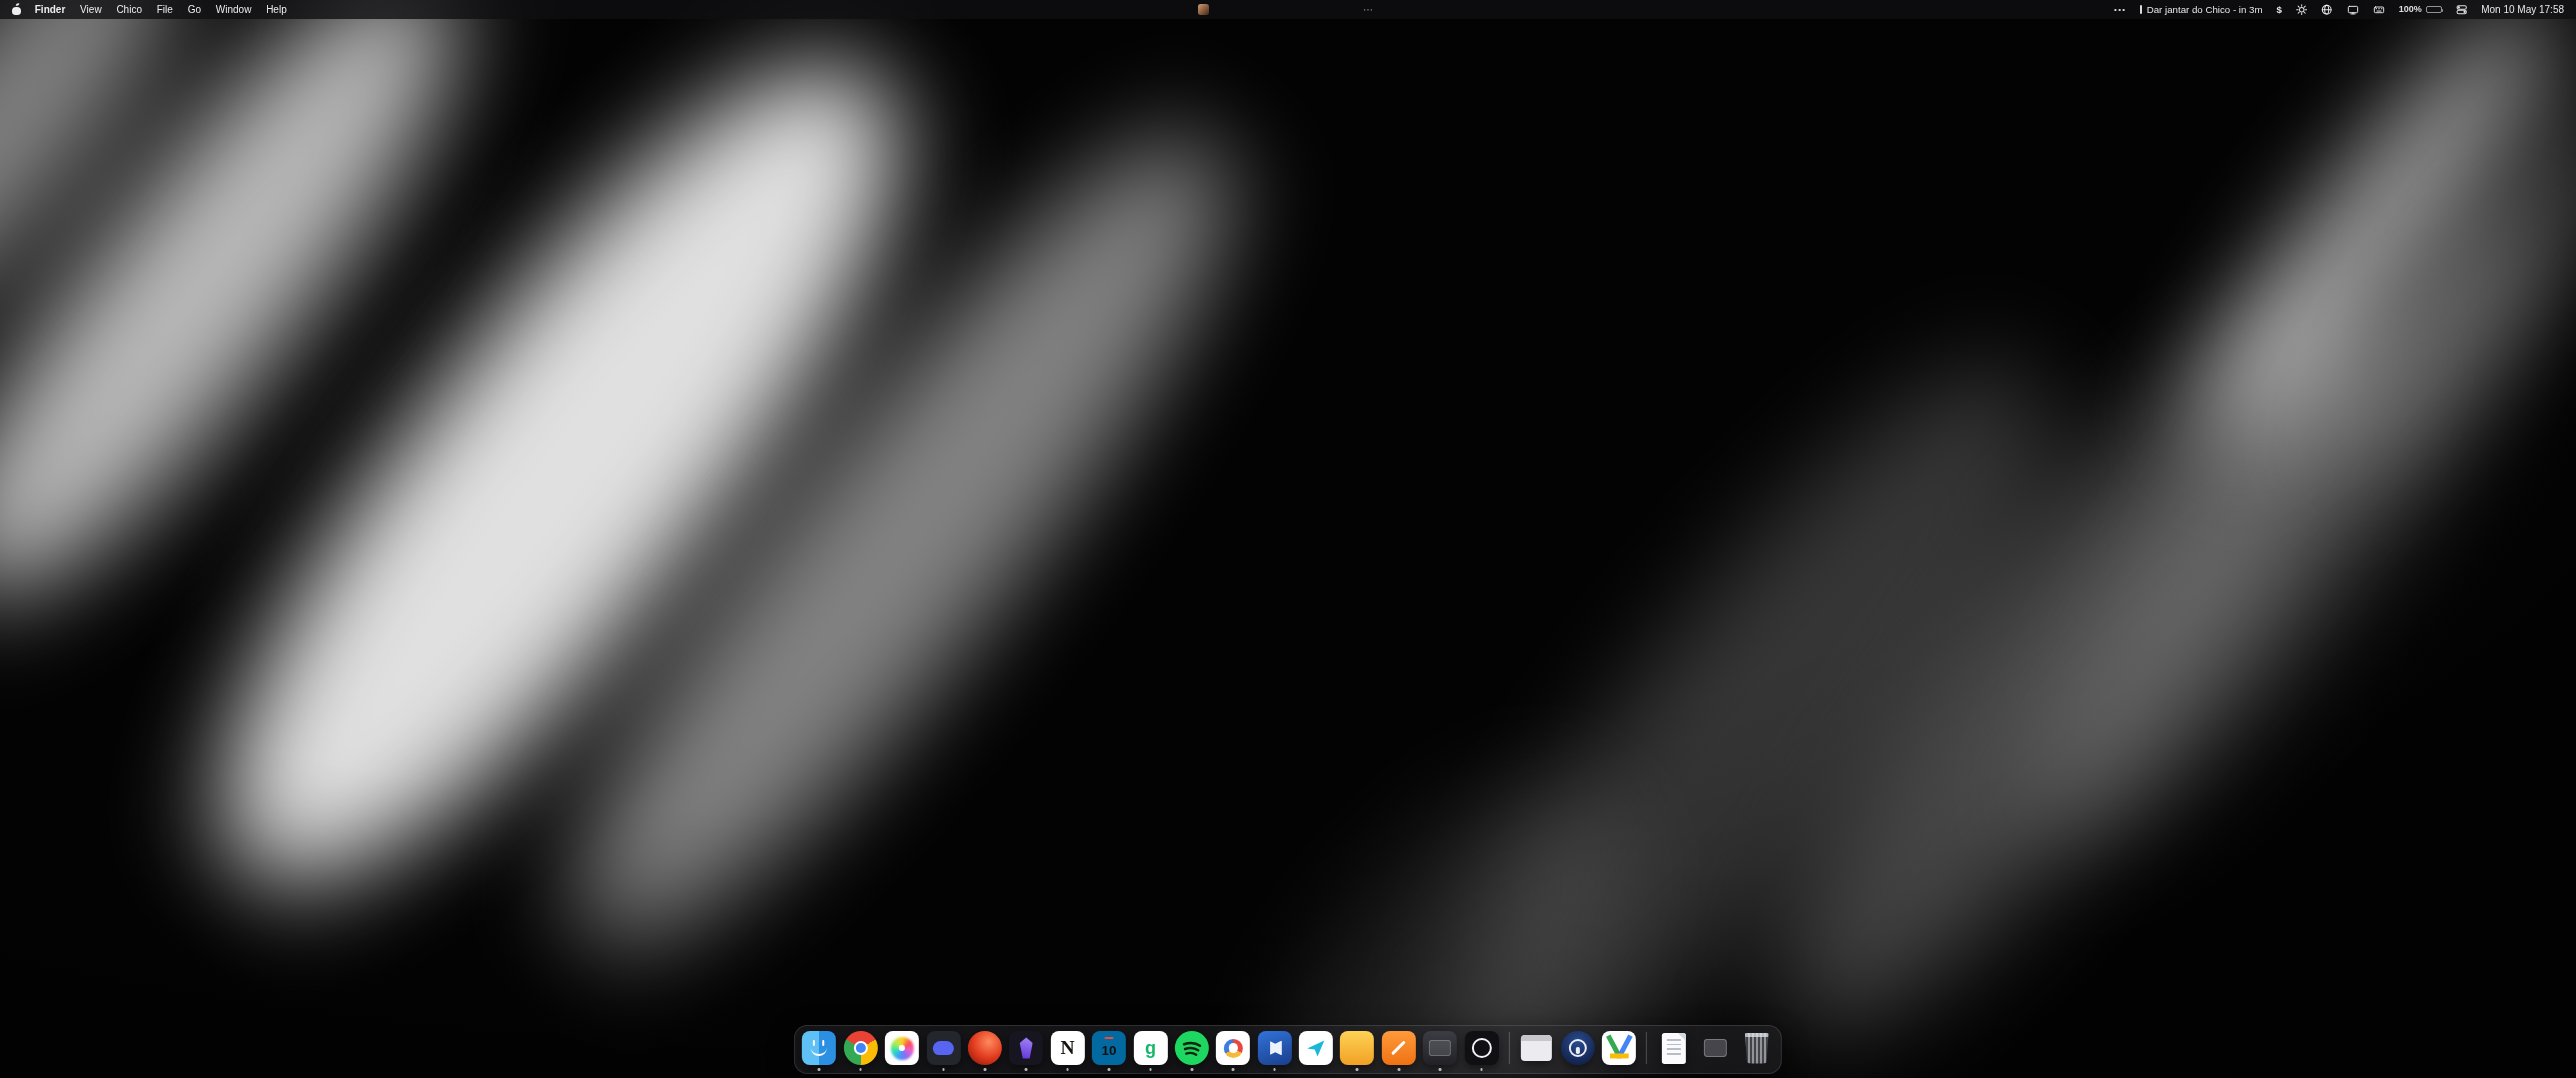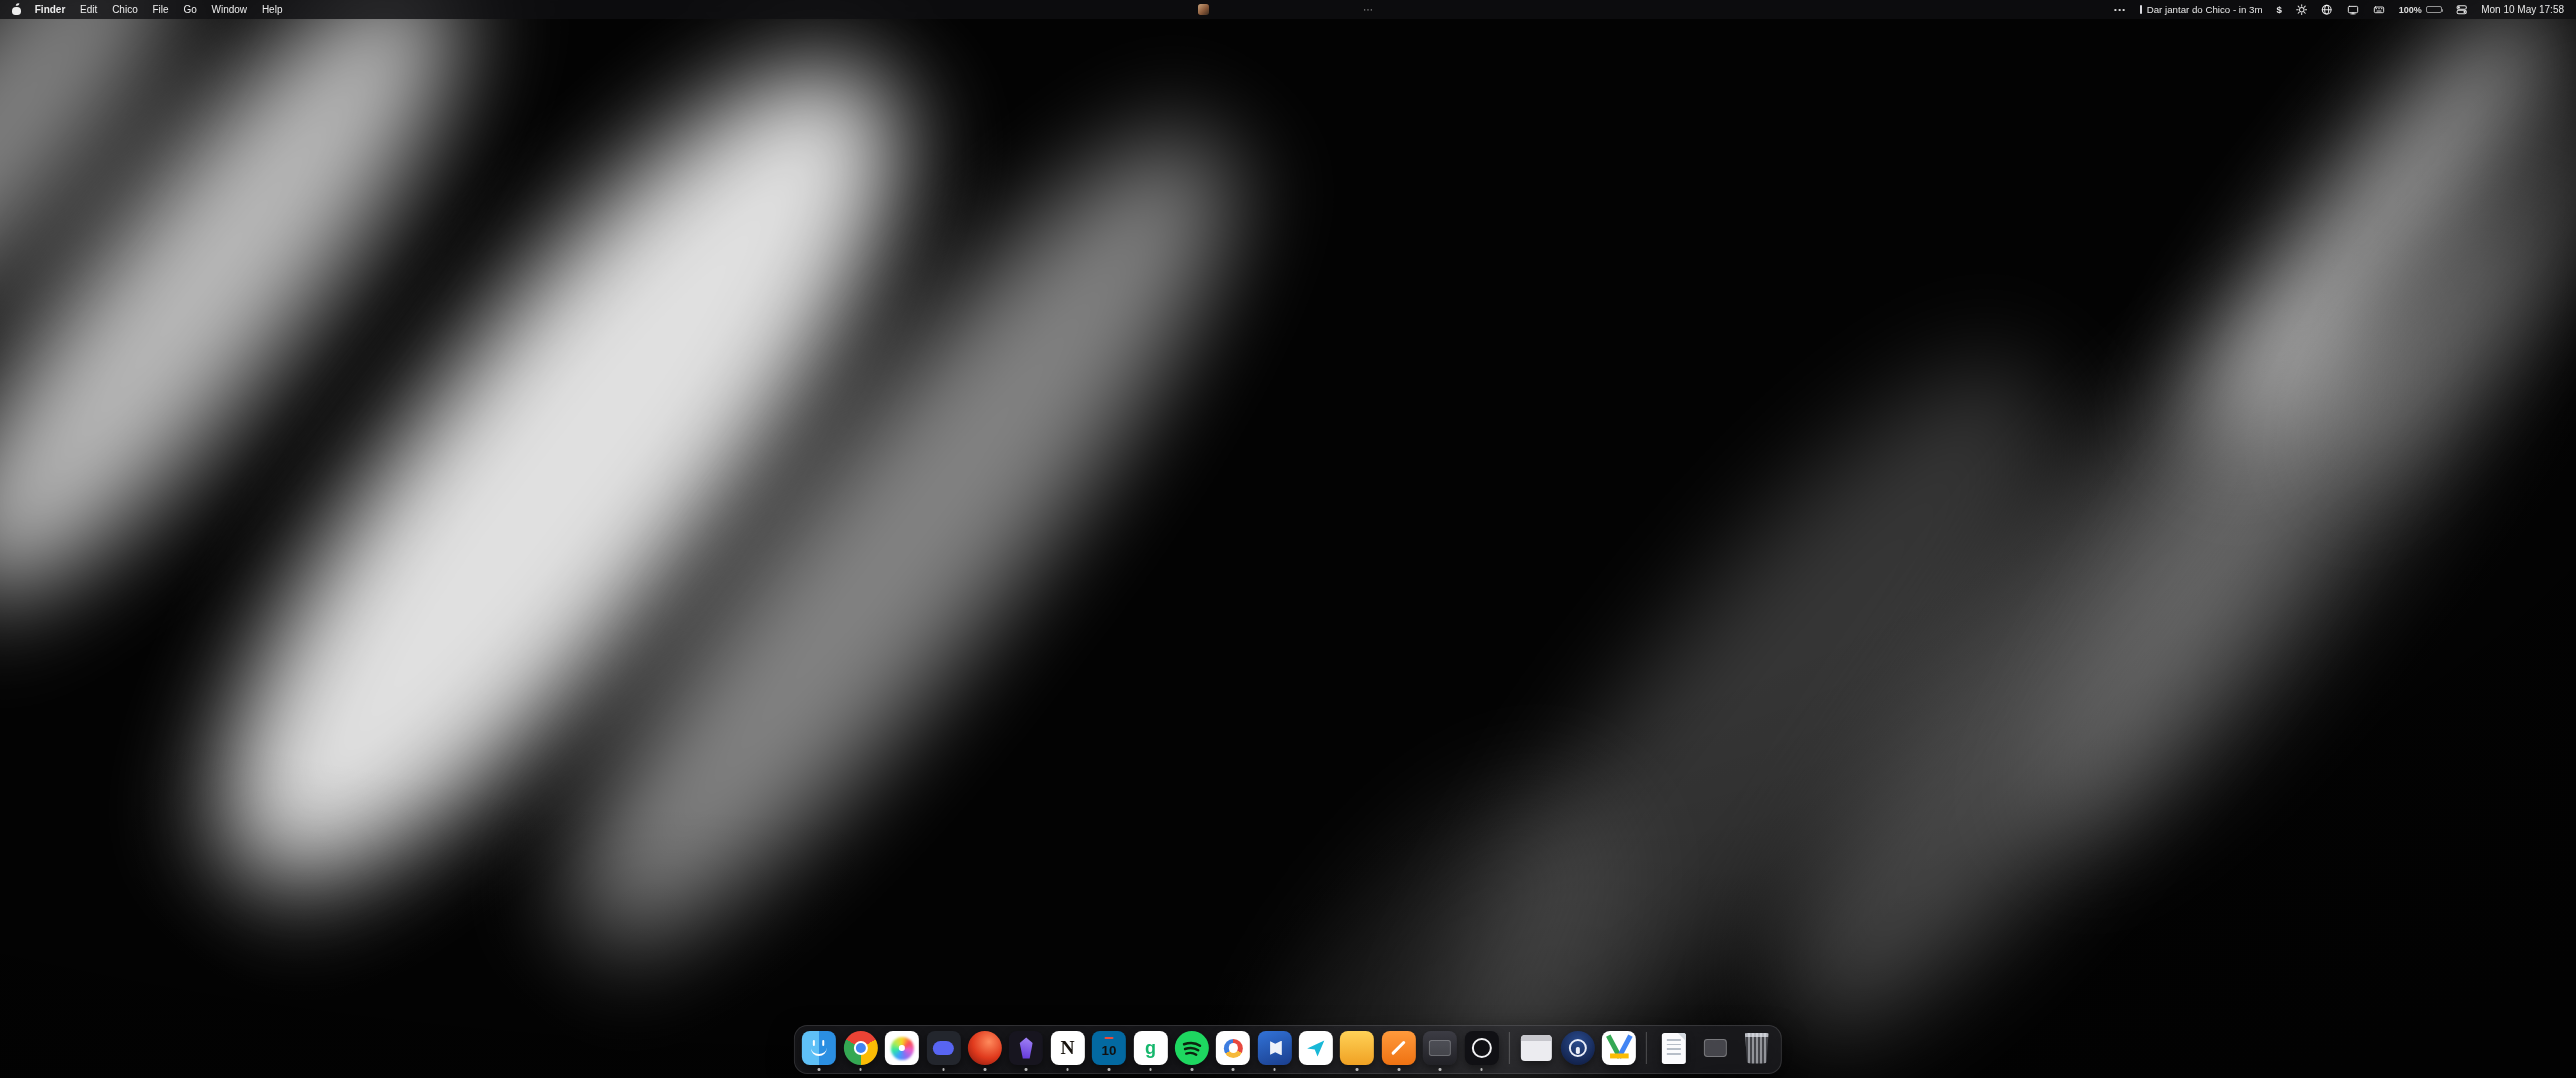--- a/index.html
+++ b/index.html
@@ -18,21 +18,21 @@
   .s6 { left:1972px; top:215px;  width:215px; height:906px; opacity:.30; }
   .s7 { left:2207px; top:148px;  width:174px; height:771px; opacity:.22; }
   .s8 { left:2328px; top:-54px;  width:101px; height:550px;  opacity:.75; }
   .s9 { left:2449px; top:60px;   width:60px;  height:470px;  opacity:.45; }
   .s10{ left:1335px; top:751px; width:221px; height:470px;  opacity:.12; }
   .vignette { position:absolute; inset:0;
     background:radial-gradient(130% 130% at 34% 26%, rgba(0,0,0,0) 38%, rgba(0,0,0,.62) 100%); }
 
   
   .menubar { position:absolute; top:0; left:0; right:0; height:19px; z-index:30;
-             display:flex; padding:0 8px;
+             display:flex; align-items:center; padding:0 8px;
              background:rgba(16,16,18,.78); backdrop-filter:blur(16px);
              color:rgba(255,255,255,.92); font-size:10px; }
   .menu-left { display:flex; align-items:center; }
   .mi { padding:0 7.4px; line-height:19px; white-space:nowrap; }
   .mi.appname { font-weight:700; }
   .apple-logo { width:8.7px; height:10.7px; position:relative; margin:0 6.7px 0 4px; }
   .apple-logo::before { content:""; position:absolute; left:0; top:2.7px; width:8.7px; height:8px;
     background:#ededed; border-radius:4px 4px 3.4px 3.4px; }
   .apple-logo::after { content:""; position:absolute; left:4px; top:-0.7px; width:3.4px; height:3.4px;
     background:#ededed; border-radius:90% 5% 90% 5%; transform:rotate(20deg); }
@@ -198,21 +198,21 @@
   <div class="streak s8"></div>
   <div class="streak s9"></div>
   <div class="streak s10"></div>
   <div class="vignette"></div>
 </div>
 
 <div class="menubar">
   <div class="menu-left">
     <span class="apple-logo"></span>
     <span class="mi appname">Finder</span>
-    <span class="mi">Edit</span>
+    <span class="mi">View</span>
     <span class="mi">Chico</span>
     <span class="mi">File</span>
     <span class="mi">Go</span>
     <span class="mi">Window</span>
     <span class="mi">Help</span>
   </div>
 
   <div class="notch-extra nx-left">
     <span class="mb-app-ic"></span>
   </div>

